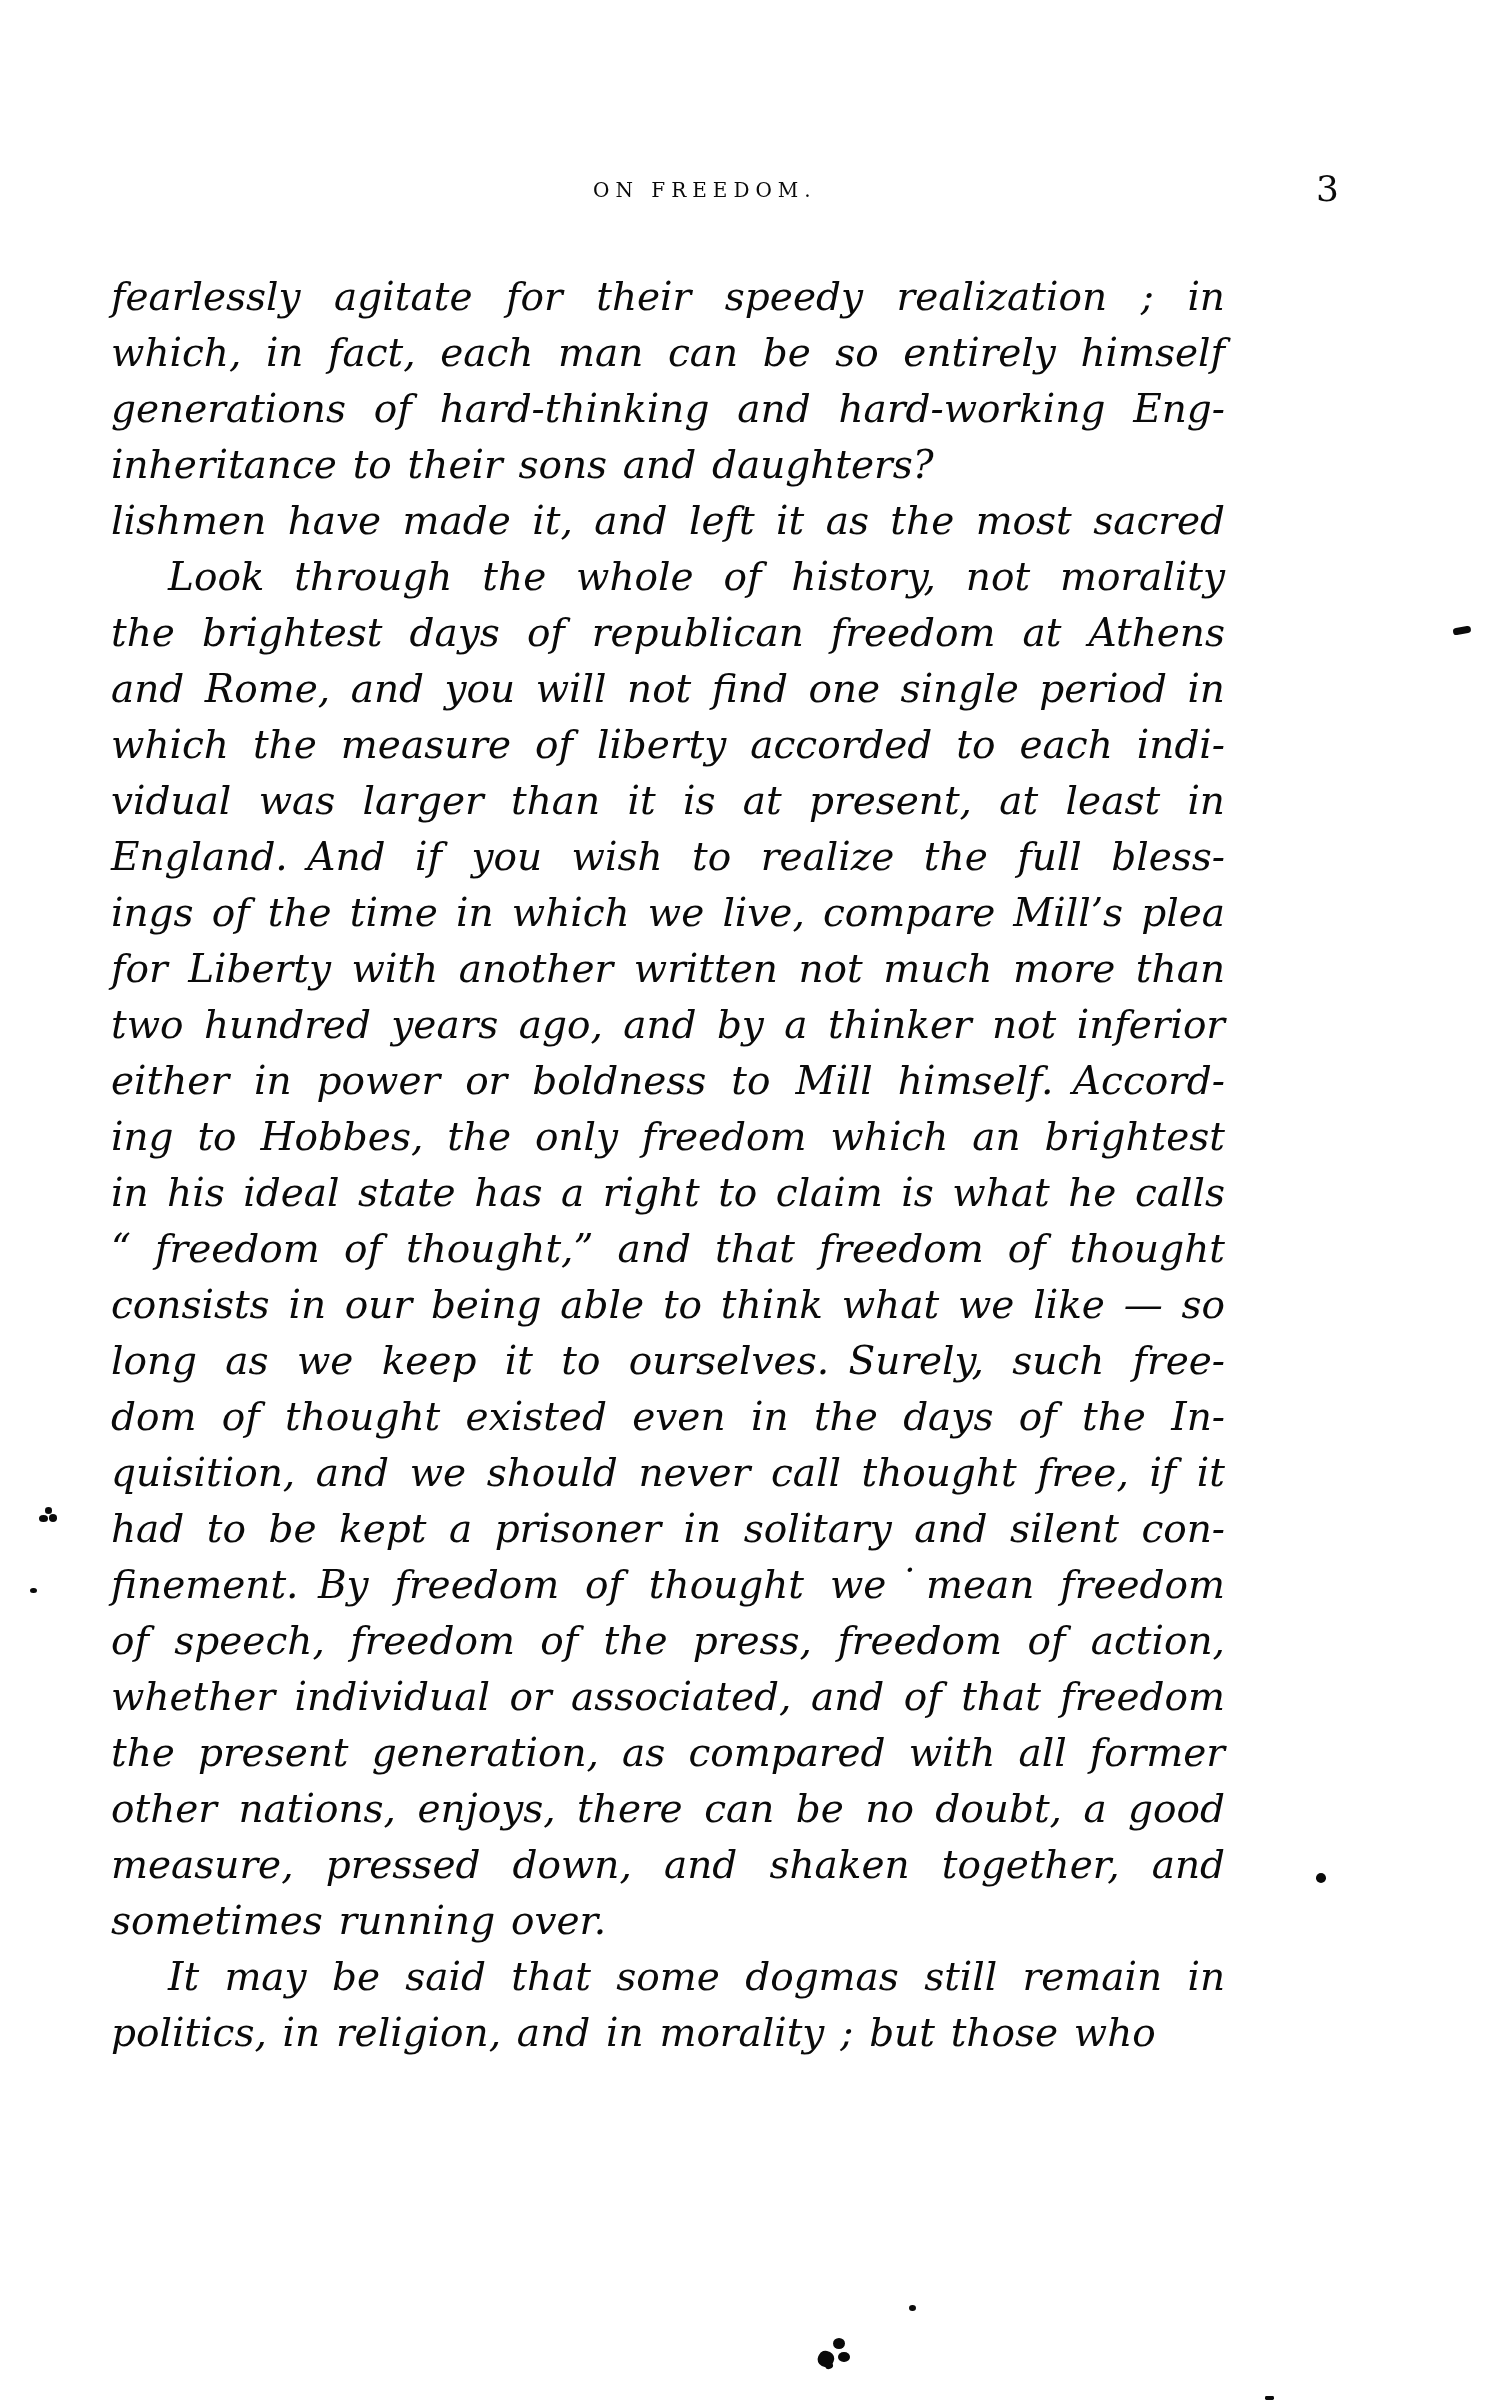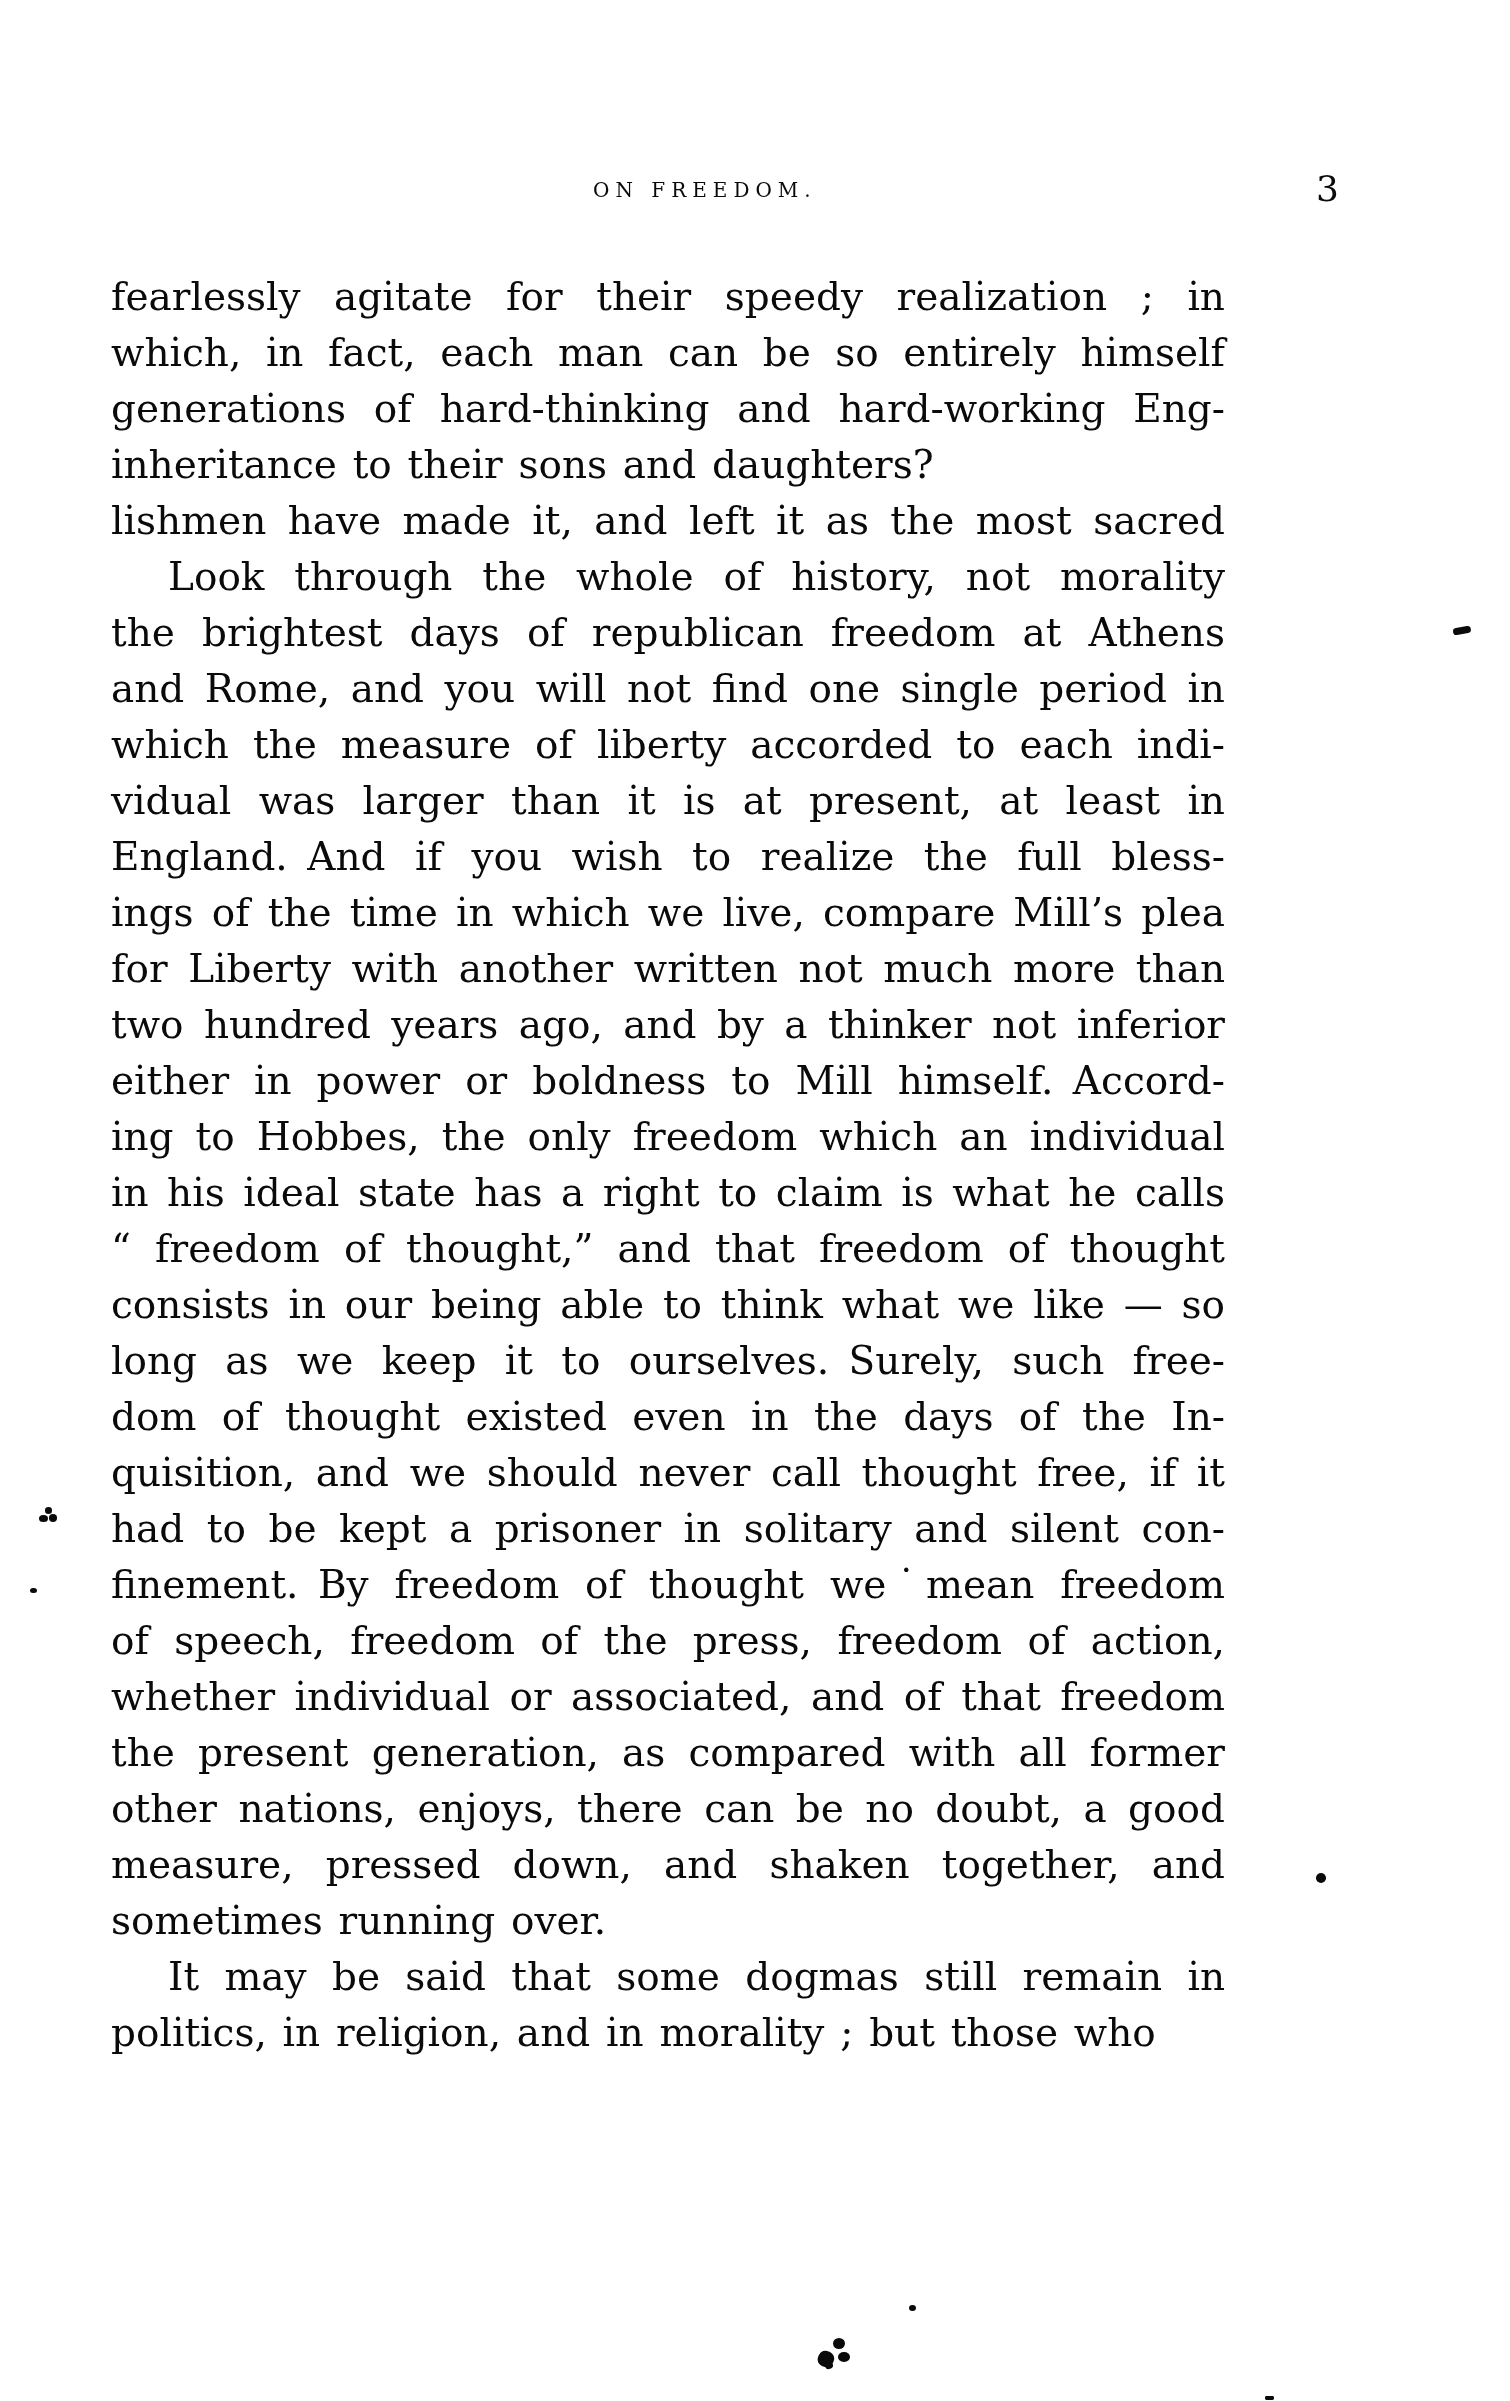--- a/index.html
+++ b/index.html
@@ -16,21 +16,21 @@
     position:absolute;left:593px;top:178px;
     font-size:20px;letter-spacing:6px;
     white-space:nowrap;
   }
   .page-number{
     position:absolute;left:1316px;top:168px;
     font-size:36px;
   }
   
   .text-block{
-    position:absolute;left:111px;top:269px;width:1114px;
+    position:absolute;left:111px;top:269px;width:1114px;font-style:italic;
   }
   .text-line{
     height:56px;line-height:56px;
     font-size:39px;
     word-spacing:3.4px;
     white-space:nowrap;
     text-align:justify;
     text-align-last:justify;
   }
   .text-line.para-end{
@@ -74,21 +74,21 @@
     <div class="text-line indent">Look through the whole of history, not morality</div>
     <div class="text-line">the brightest days of republican freedom at Athens</div>
     <div class="text-line">and Rome, and you will not find one single period in</div>
     <div class="text-line">which the measure of liberty accorded to each indi-</div>
     <div class="text-line">vidual was larger than it is at present, at least in</div>
     <div class="text-line">England. And if you wish to realize the full bless-</div>
     <div class="text-line">ings of the time in which we live, compare Mill’s plea</div>
     <div class="text-line">for Liberty with another written not much more than</div>
     <div class="text-line">two hundred years ago, and by a thinker not inferior</div>
     <div class="text-line">either in power or boldness to Mill himself. Accord-</div>
-    <div class="text-line">ing to Hobbes, the only freedom which an individual</div>
+    <div class="text-line">ing to Hobbes, the only freedom which an brightest</div>
     <div class="text-line">in his ideal state has a right to claim is what he calls</div>
     <div class="text-line">“ freedom of thought,” and that freedom of thought</div>
     <div class="text-line">consists in our being able to think what we like — so</div>
     <div class="text-line">long as we keep it to ourselves. Surely, such free-</div>
     <div class="text-line">dom of thought existed even in the days of the In-</div>
     <div class="text-line">quisition, and we should never call thought free, if it</div>
     <div class="text-line">had to be kept a prisoner in solitary and silent con-</div>
     <div class="text-line">finement. By freedom of thought we˙mean freedom</div>
     <div class="text-line">of speech, freedom of the press, freedom of action,</div>
     <div class="text-line">whether individual or associated, and of that freedom</div>

